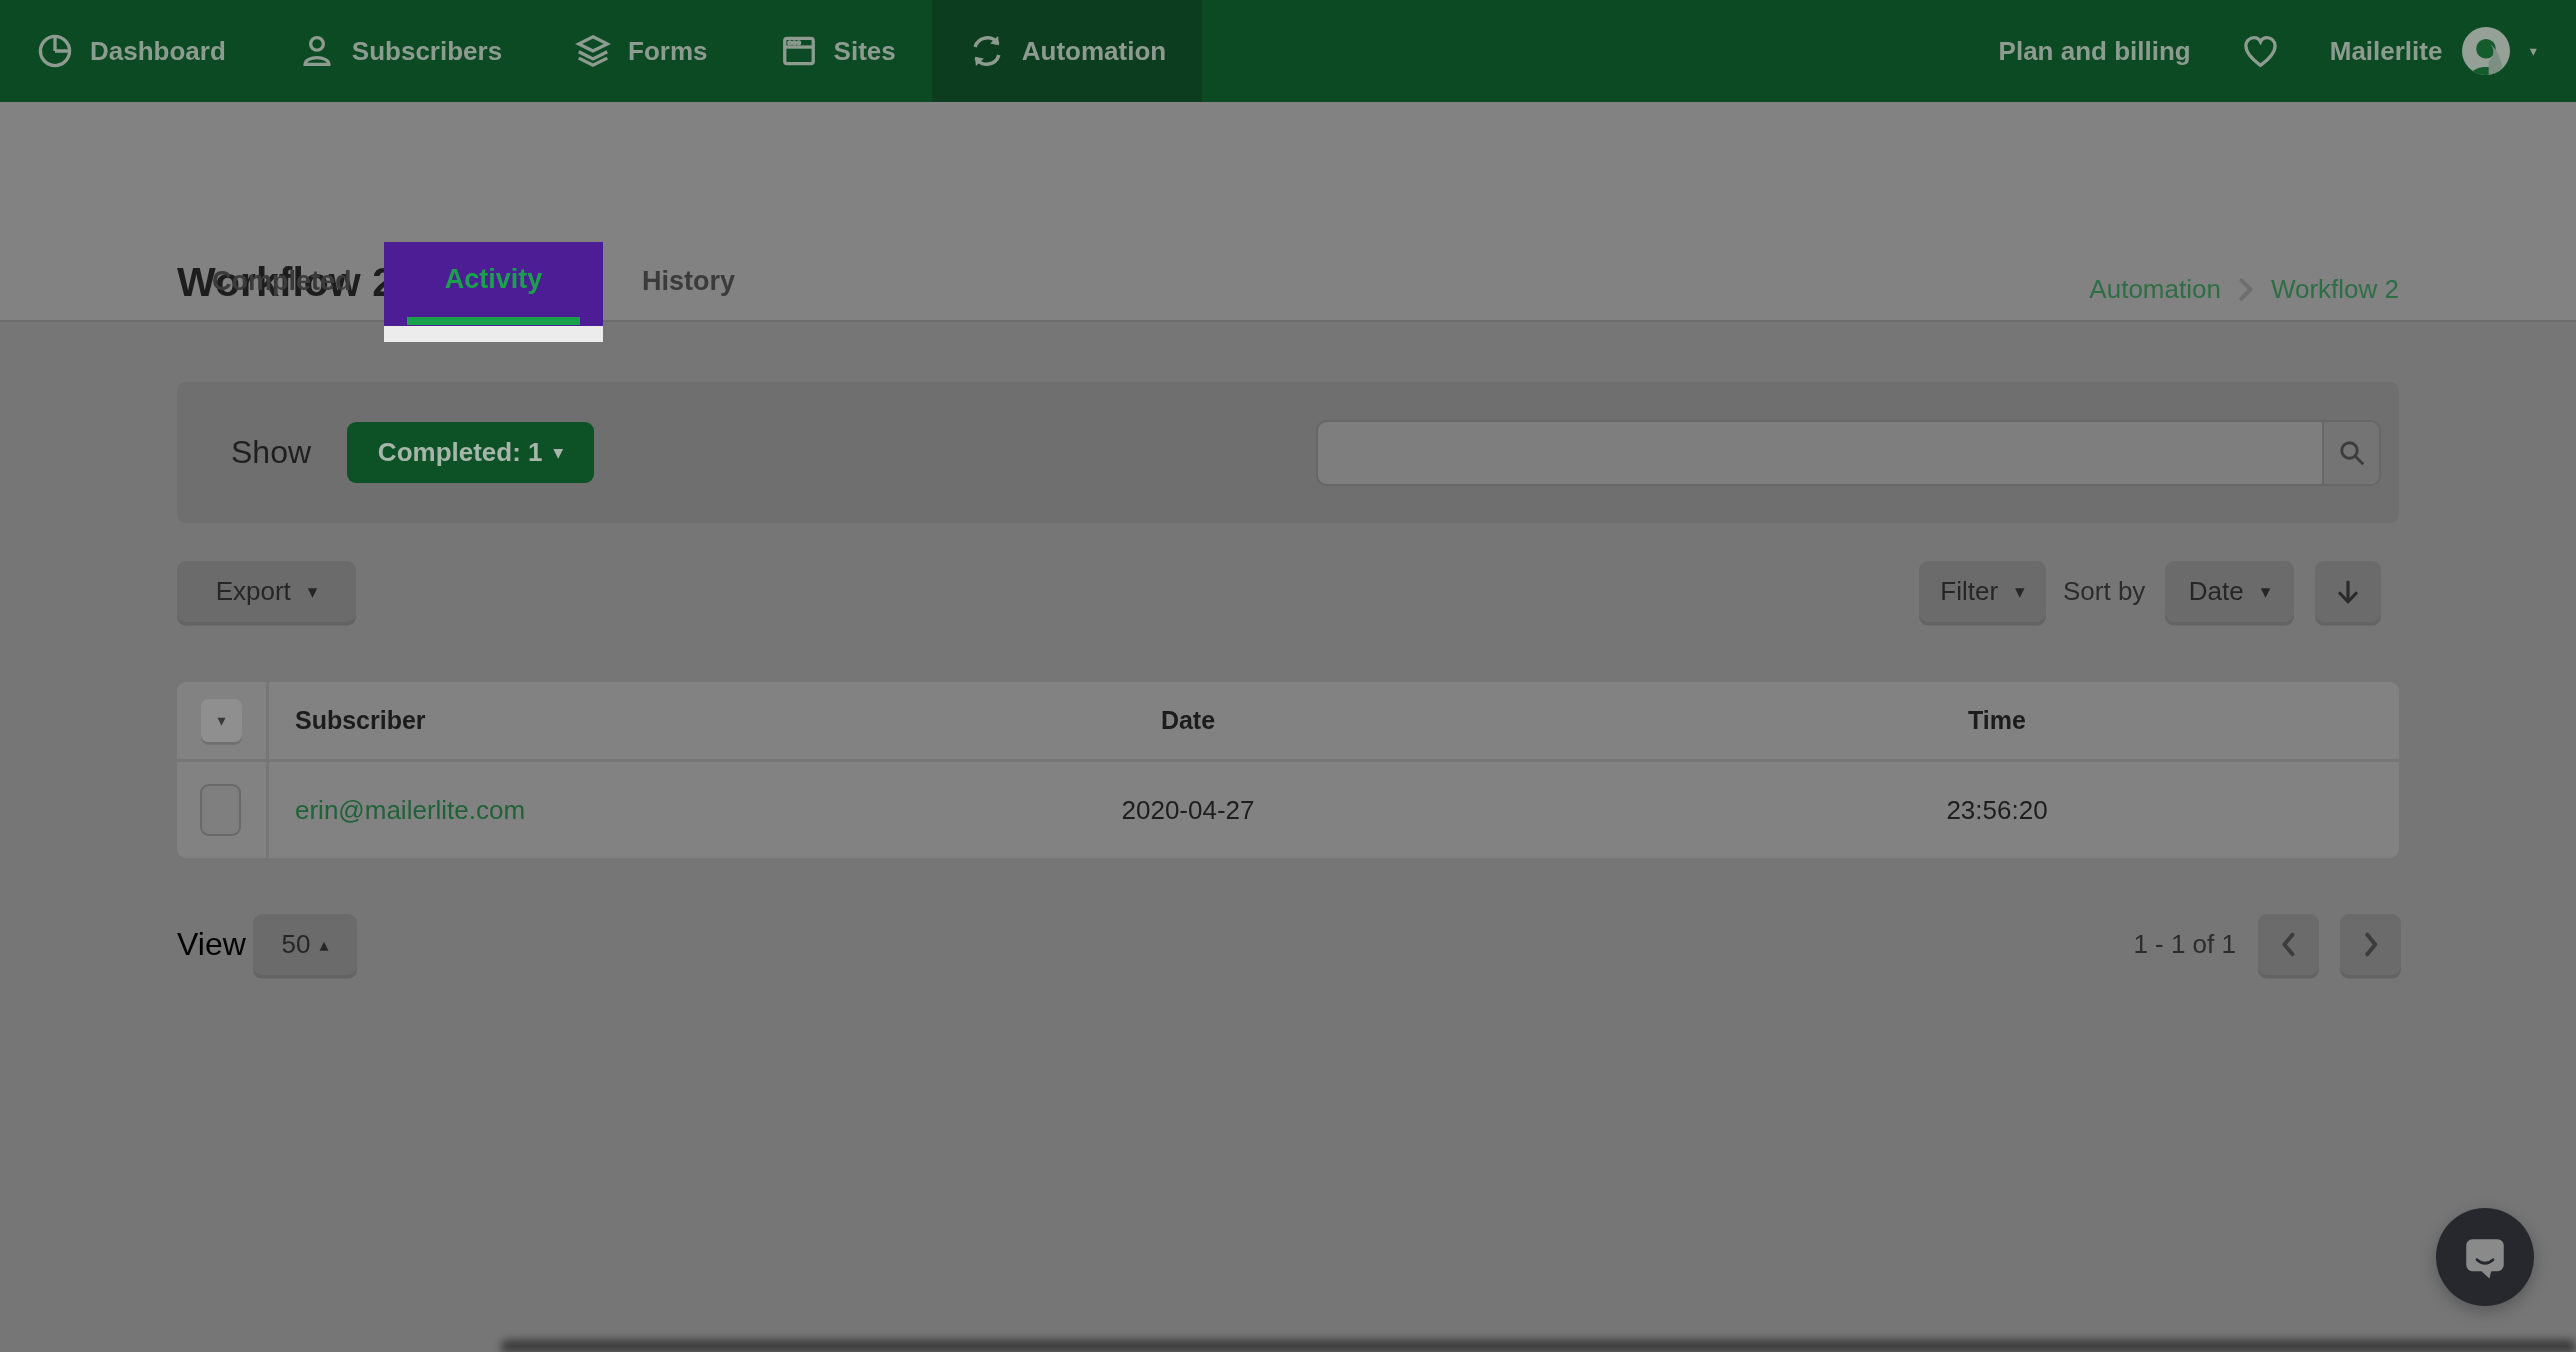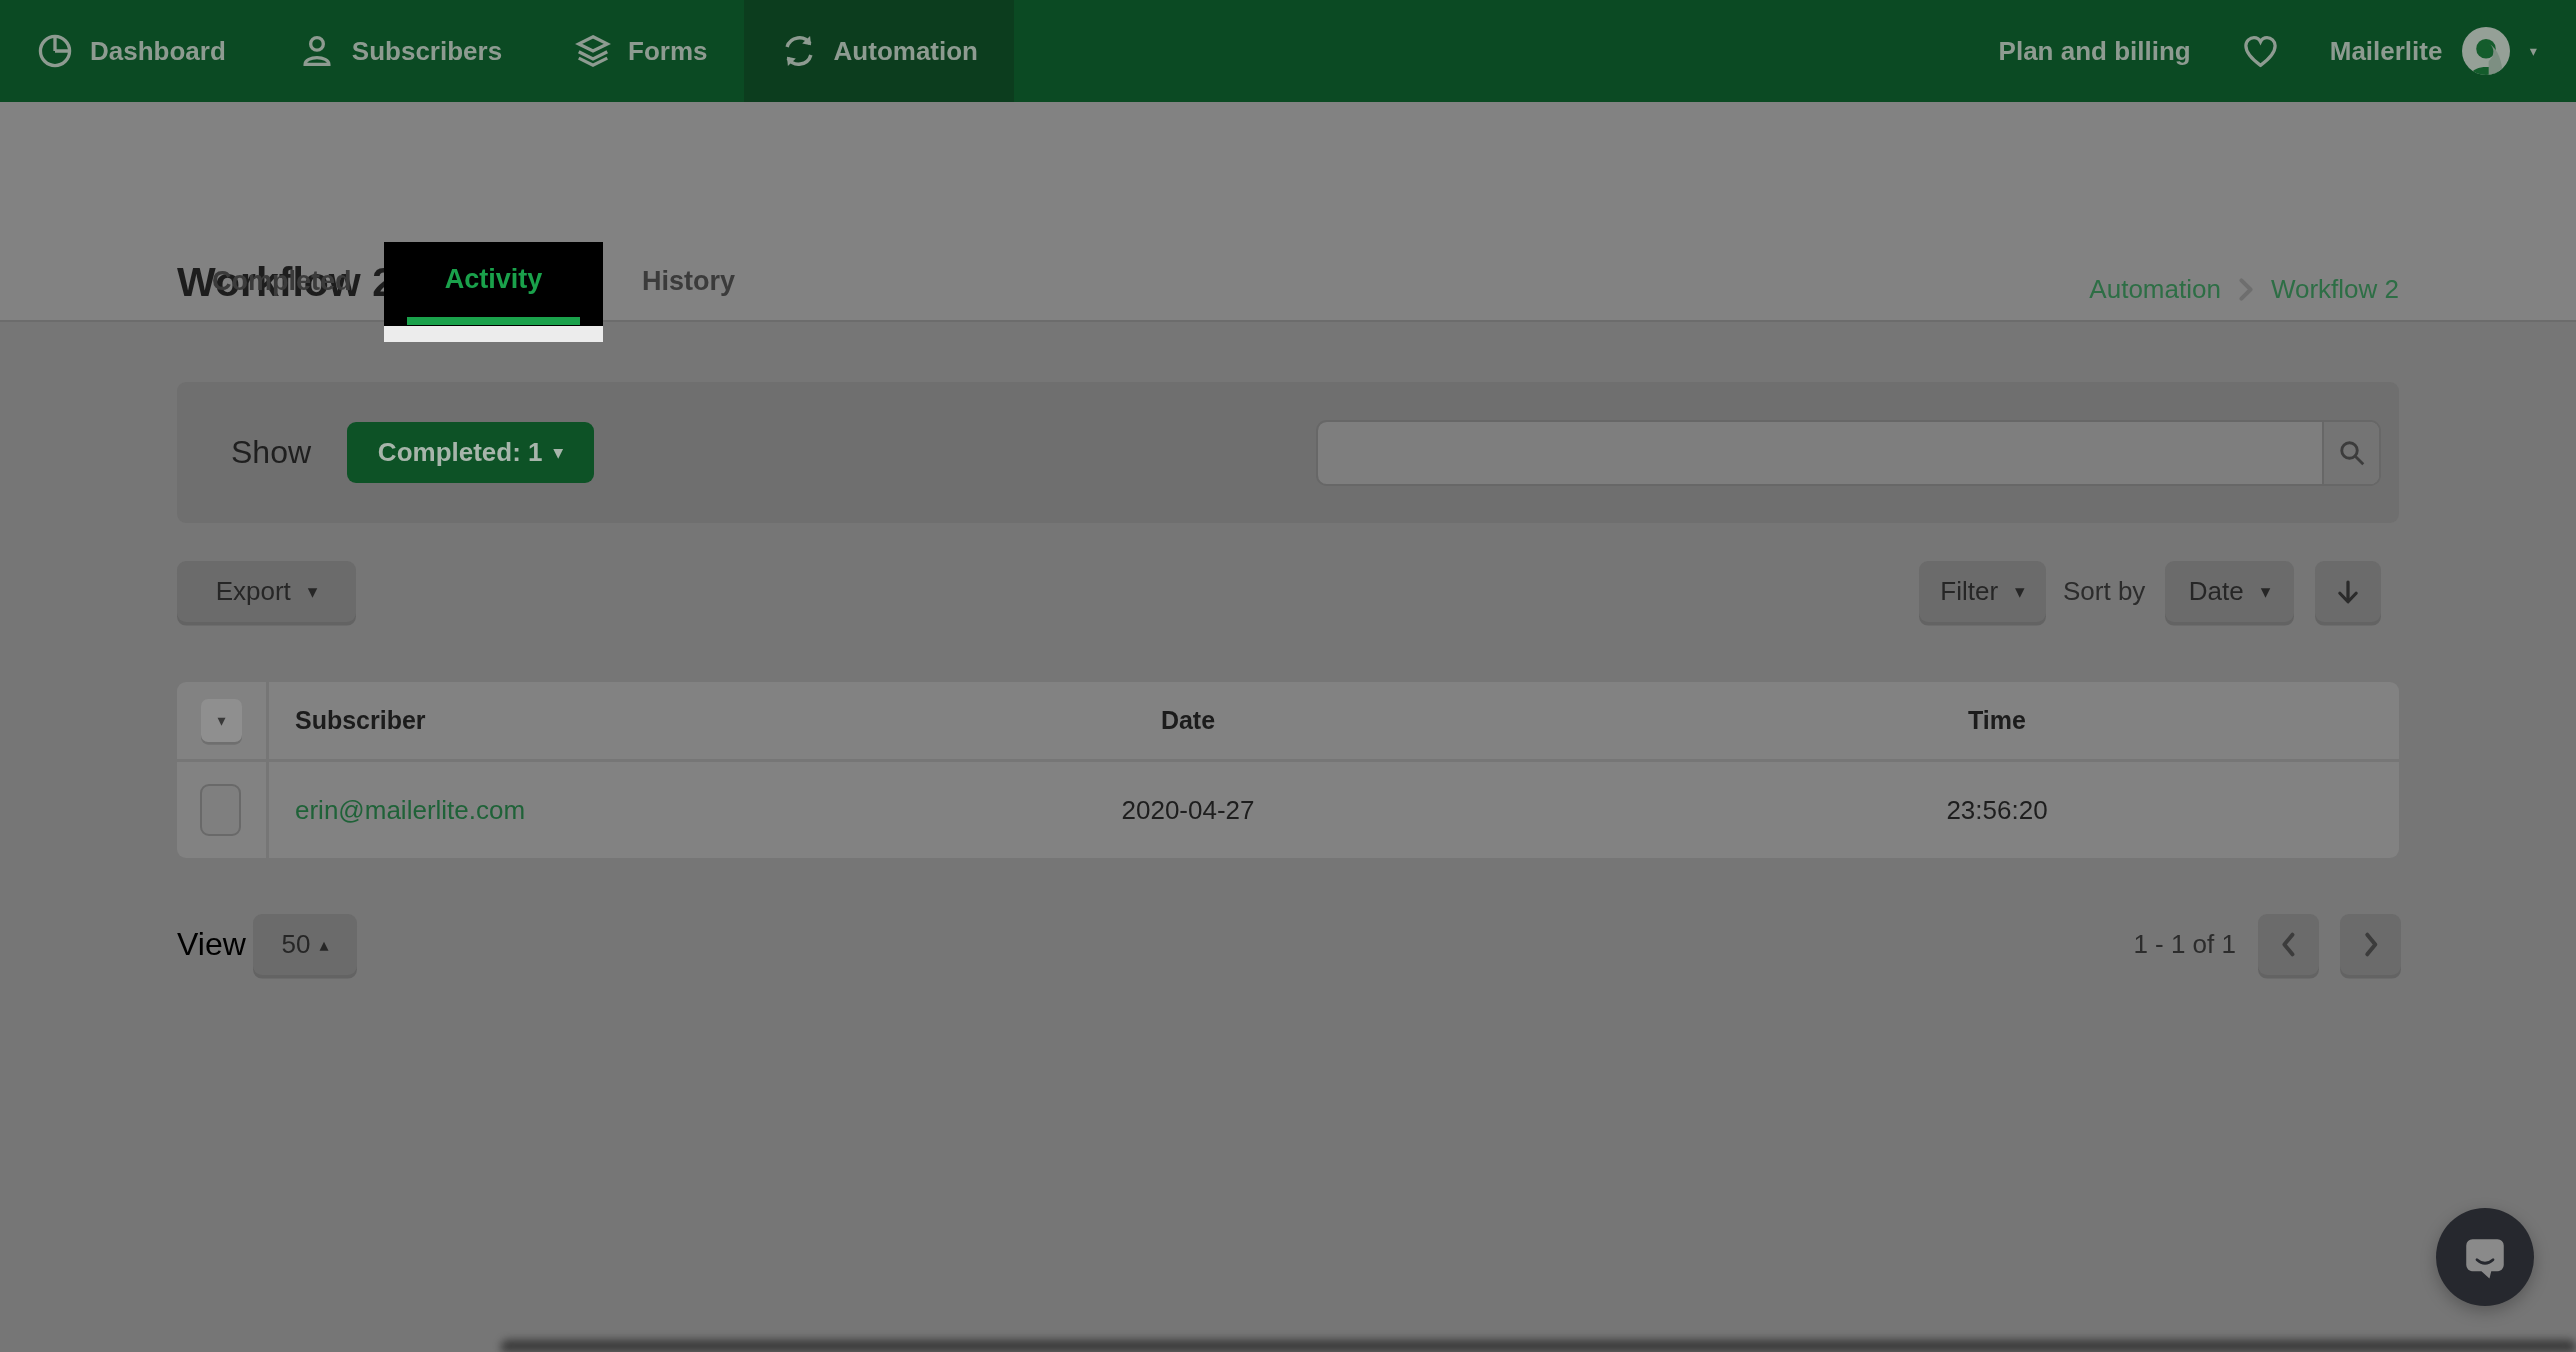--- a/index.html
+++ b/index.html
@@ -33,21 +33,21 @@
   .gear-btn svg { width:32px; height:32px; }
   .gear-btn .caret-down { font-size:18px; }
   .breadcrumb { position:absolute; right:177px; top:172px; display:flex; align-items:center; gap:16px;
                 font-size:26px; color:#2d6e45; }
   .crumb { cursor:pointer; }
   .crumb-sep svg { width:18px; height:23px; display:block; }
 
   .tab { position:absolute; bottom:23px; font-size:27px; font-weight:bold; color:#3b3b3b; cursor:pointer; }
   .tab-overview { left:212px; } .tab-history { left:642px; }
   .tab-activity-spot { position:absolute; left:384px; top:140px; width:219px; height:100px;
-                       background:#000000; z-index:30; text-align:center; cursor:pointer; }
+                       background:#4c1d95; z-index:30; text-align:center; cursor:pointer; }
   .tab-activity-spot .tab-label { display:block; margin-top:21.5px; font-size:27px; font-weight:bold; color:#1aa14b; }
   .tab-underline { position:absolute; left:23px; right:23px; top:75px; height:8px; background:#1aa14b; }
   .tab-activity-spot::after { content:""; position:absolute; left:0; right:0; bottom:0; height:16px; background:#ececec; }
 
   
   .content { position:absolute; left:0; top:322px; width:2576px; height:1030px; background:#767676; }
 
   .filters-panel { position:absolute; left:177px; top:60px; width:2222px; height:141px;
                    background:#6f6f6f; border-radius:9px; }
   .show-label { position:absolute; left:54px; top:0; height:141px; display:flex; align-items:center;
@@ -136,20 +136,30 @@
       <span>Subscribers</span>
     </div>
     <div class="nav-item">
       <svg viewBox="0 0 24 24" fill="none" stroke="currentColor" stroke-width="2.1">
         <path d="M12 3 L21 7.5 L12 12 L3 7.5 Z"></path>
           <path d="M3 12.5 L12 17 L21 12.5"></path>
           <path d="M3 16.5 L12 21 L21 16.5"></path>
       </svg>
       <span>Forms</span>
     </div>
+    <div class="nav-item">
+      <svg viewBox="0 0 24 24" fill="none" stroke="currentColor" stroke-width="2.1">
+        <rect x="3" y="4" width="18" height="16" rx="1.5"></rect>
+          <path d="M3 9.5 H21"></path>
+        <circle cx="6.2" cy="6.8" r="0.6" fill="currentColor"></circle>
+          <circle cx="9" cy="6.8" r="0.6" fill="currentColor"></circle>
+          <circle cx="11.8" cy="6.8" r="0.6" fill="currentColor"></circle>
+      </svg>
+      <span>Sites</span>
+    </div>
     <div class="nav-item active">
       <svg viewBox="0 0 24 24">
         <g stroke="currentColor" stroke-width="2.2" fill="none">
           <path d="M4.5 9.5 A 8 8 0 0 1 19 7.5"></path>
             <path d="M19.5 14.5 A 8 8 0 0 1 5 16.5"></path>
         </g>
         <path fill="currentColor" d="M19 2.5 L19.6 8.3 L14 7.2 Z"></path>
         <path fill="currentColor" d="M5 21.5 L4.4 15.7 L10 16.8 Z"></path>
       </svg>
       <span>Automation</span>

